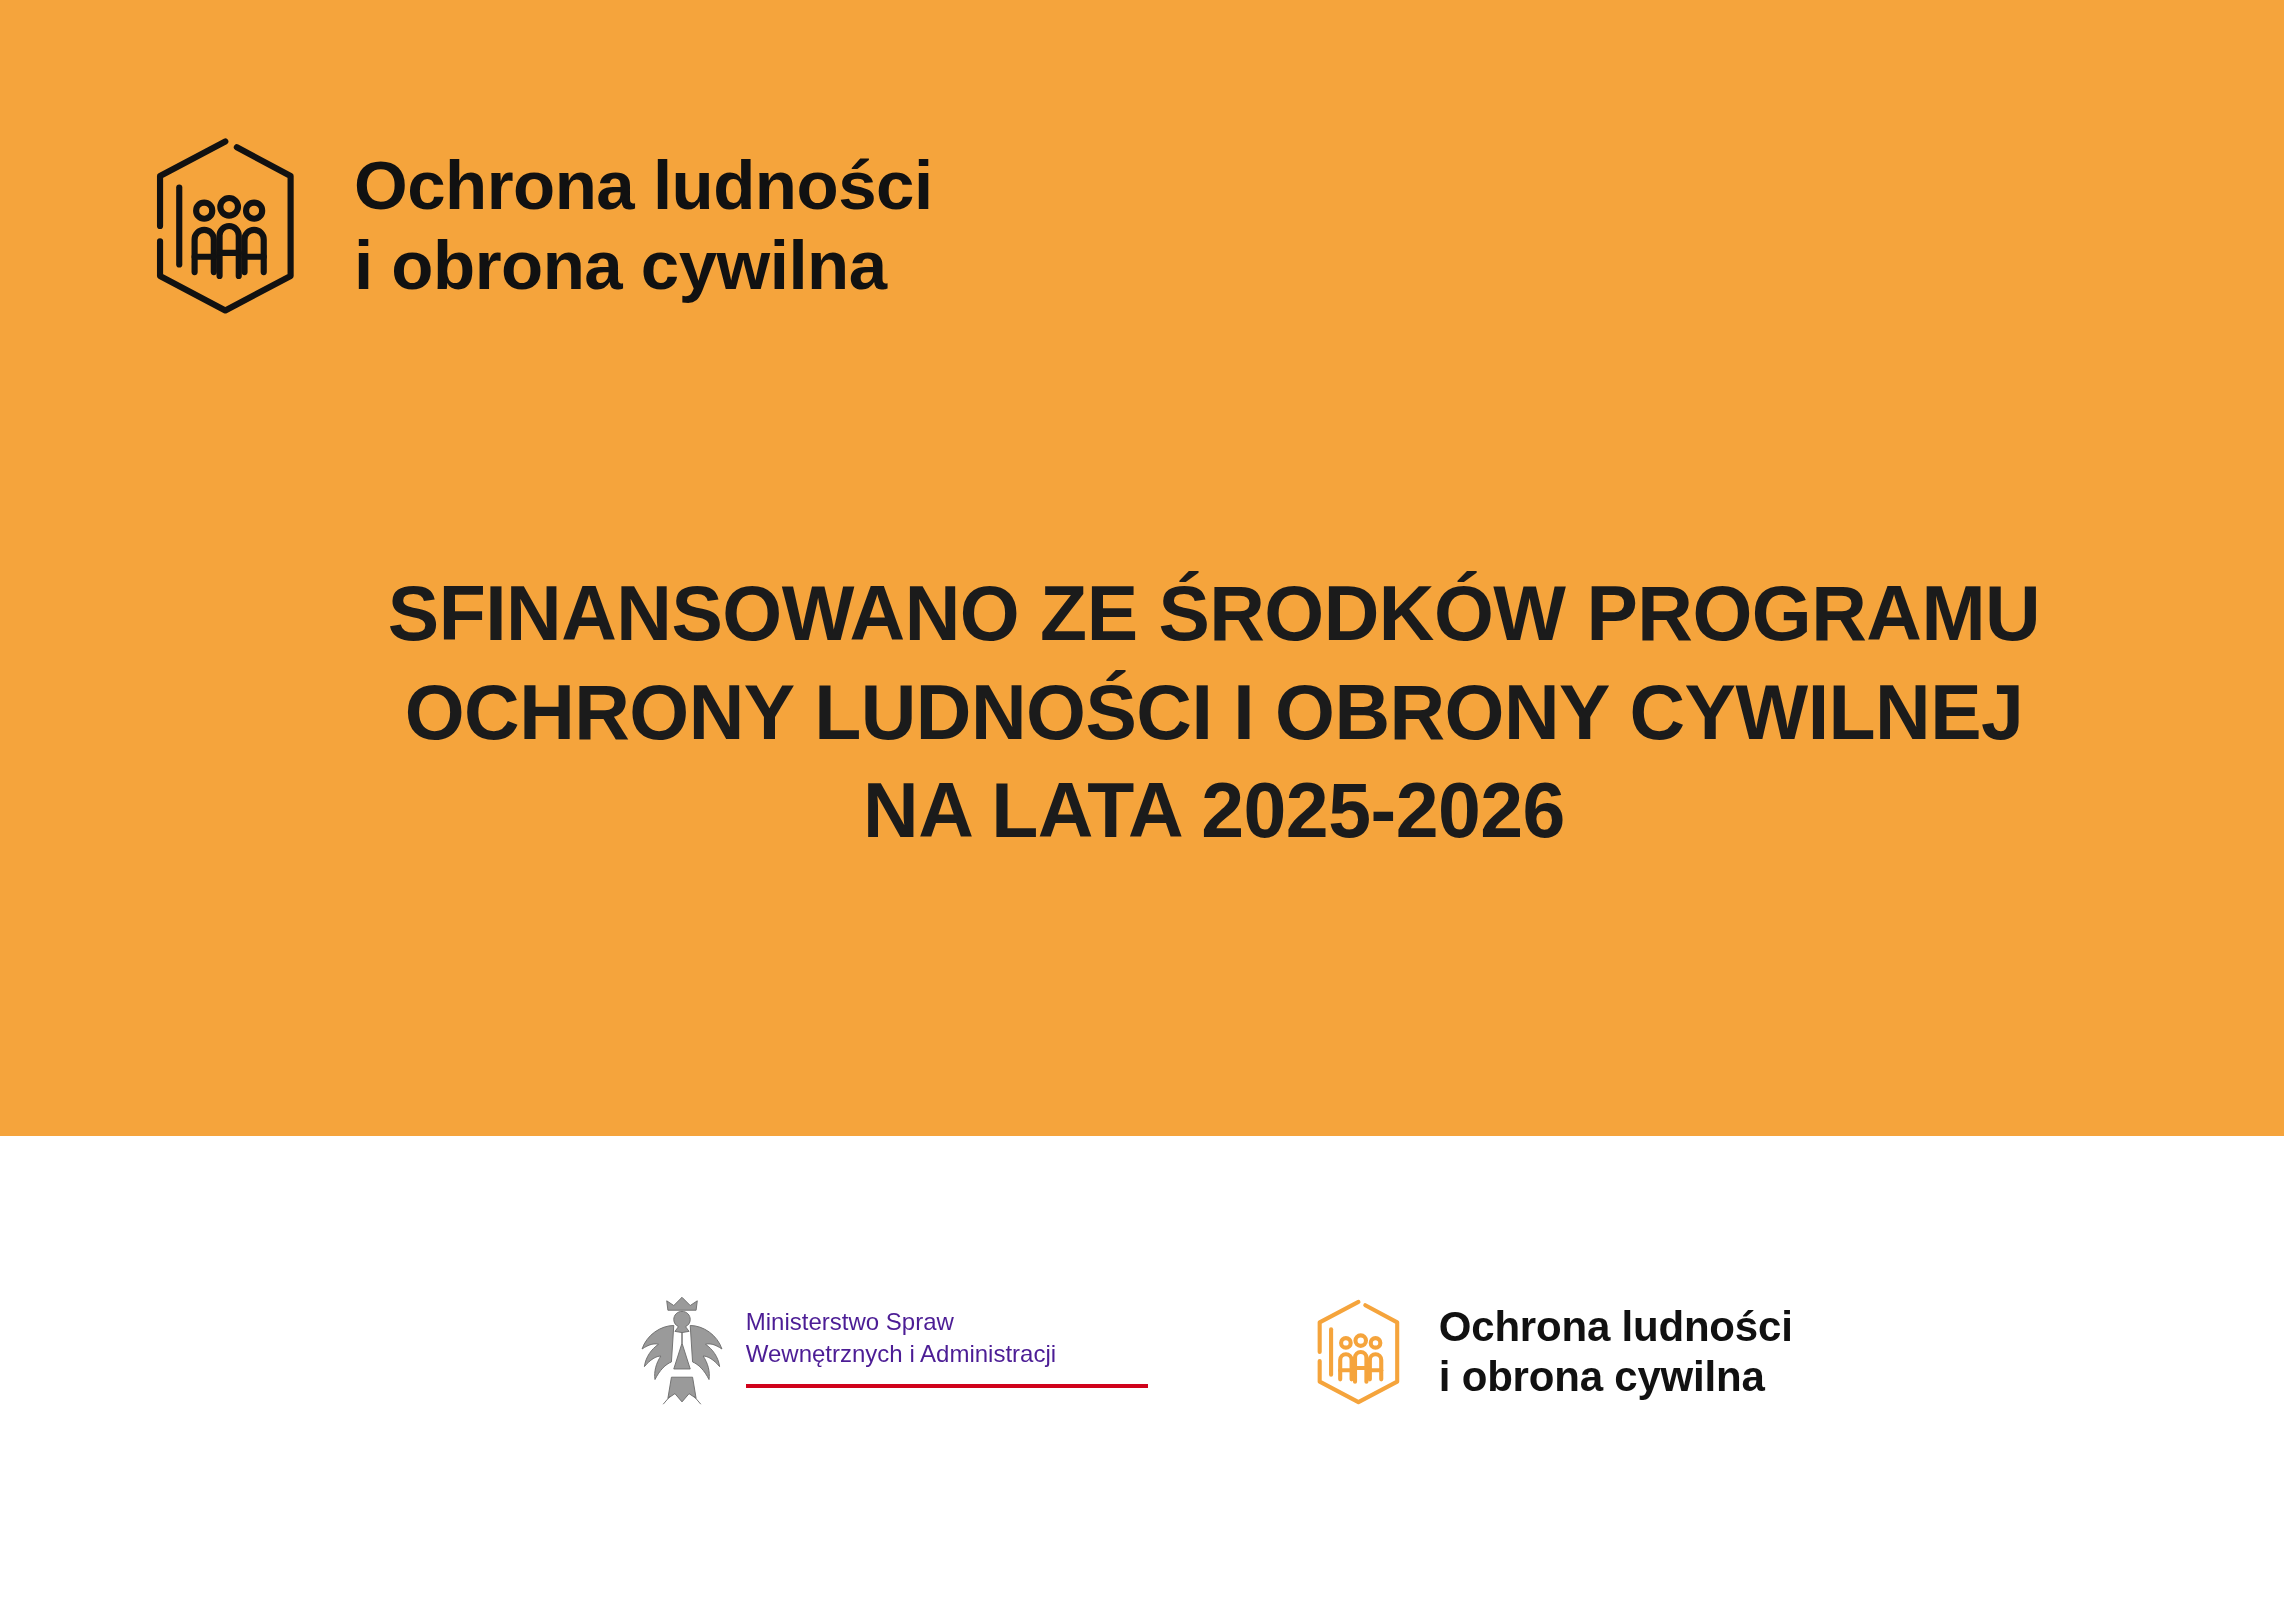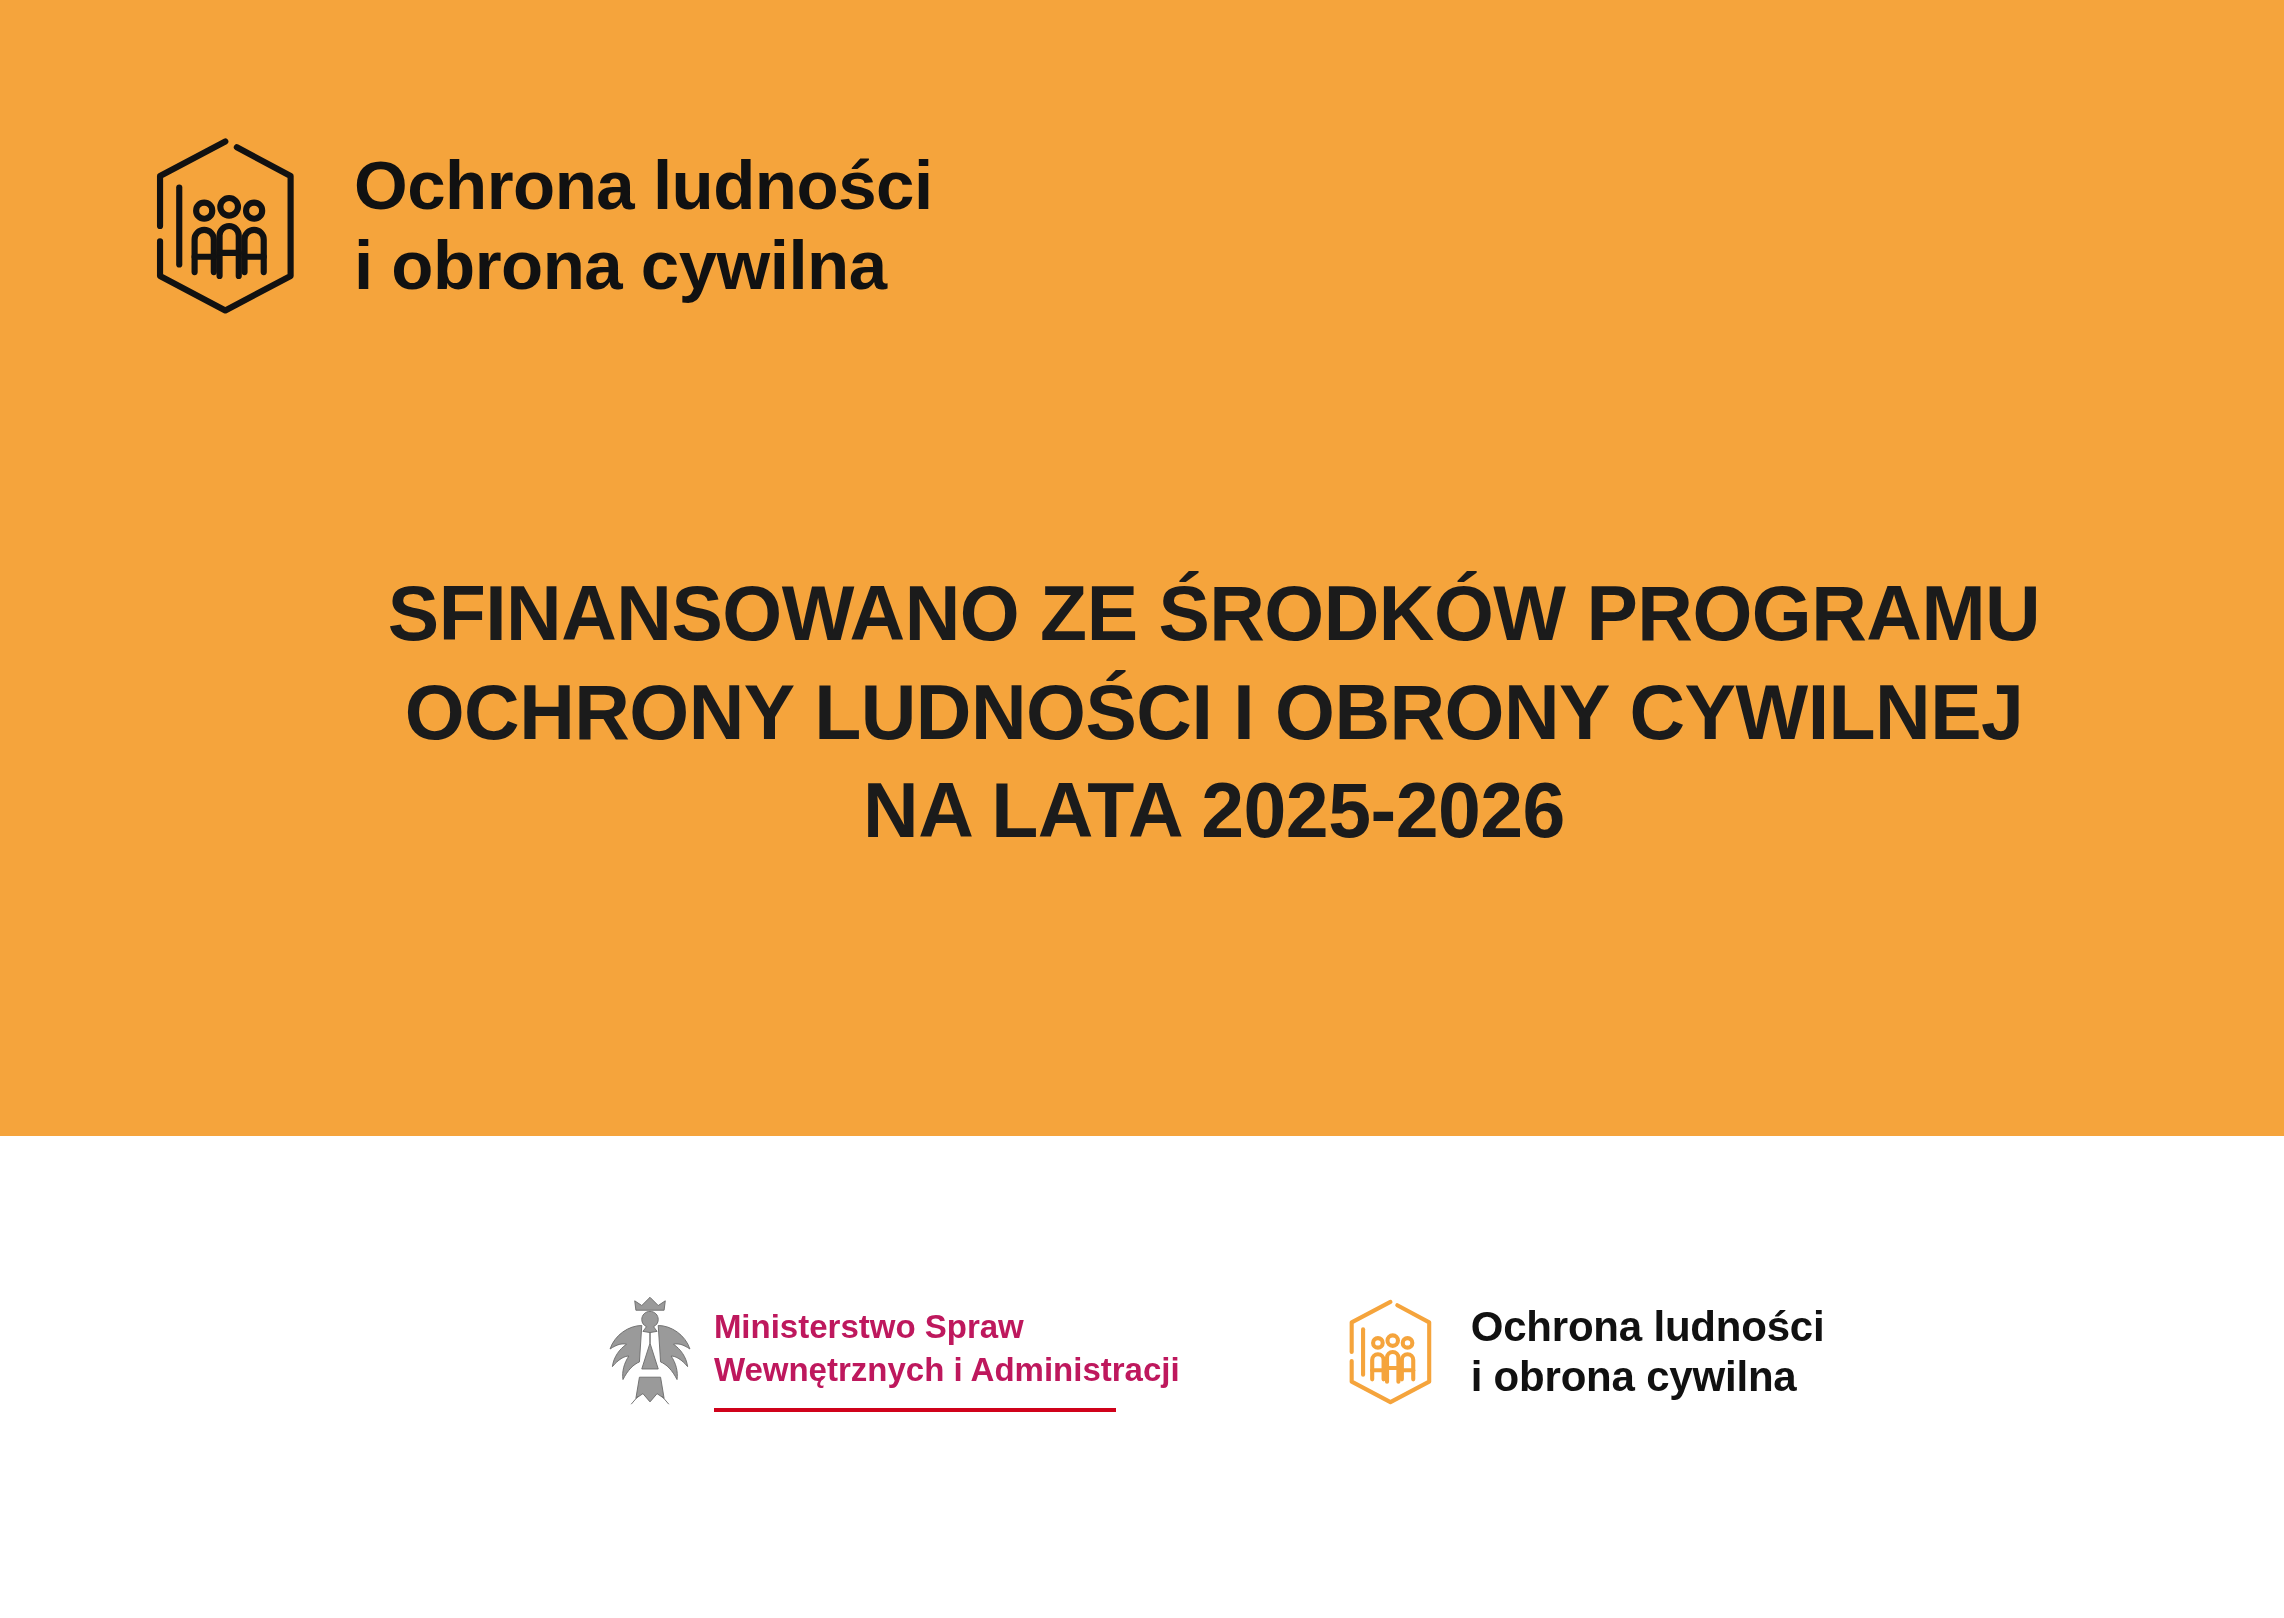--- a/index.html
+++ b/index.html
@@ -106,25 +106,24 @@
     flex: 0 0 auto;
     display: block;
   }
 
   .mswia .txtwrap {
     padding-top: 16.4px;
   }
 
   .mswia .txt {
     font-family: "Liberation Sans", sans-serif;
-    font-size: 33px;
+    font-size: 24px;
     line-height: 1.30;
-    color: #be185d;
+    color: #4c1d95;
     white-space: pre-line;
-    font-weight: bold;
   }
 
   .mswia .rule {
     margin-top: 15.5px;
     width: 402px;
     height: 4.1px;
     background: #D0021B;
   }
 
   

